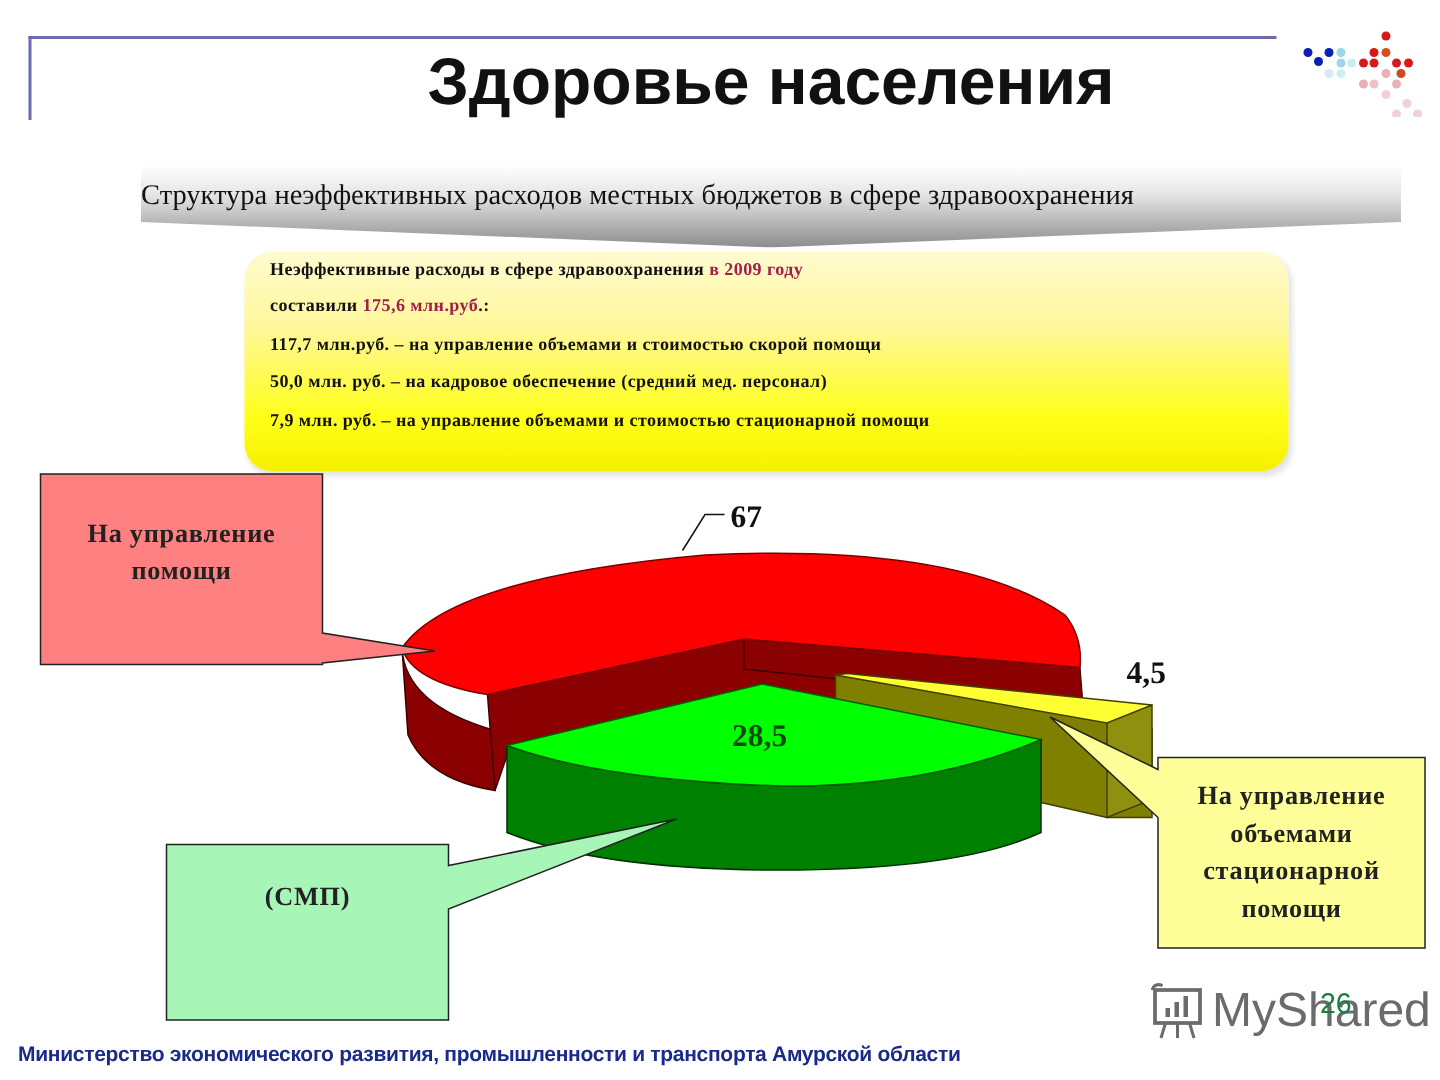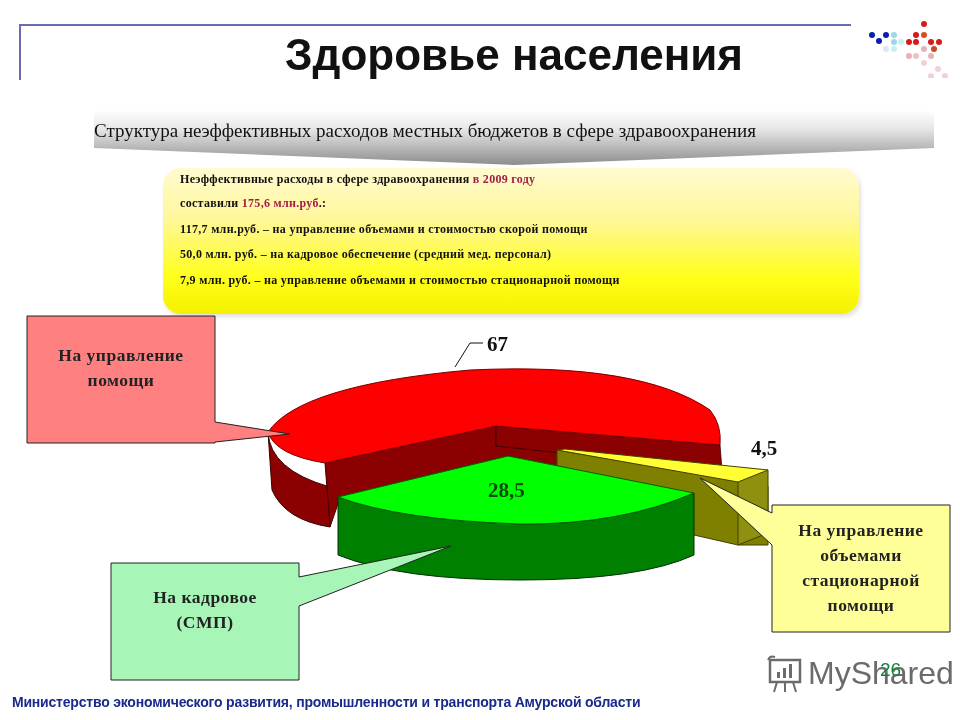--- a/index.html
+++ b/index.html
@@ -113,21 +113,20 @@
 
   <div class="value-label" style="left:487px; top:332px;">67</div>
   <div class="value-label" style="left:751px; top:436px;">4,5</div>
   <div class="value-label" style="left:488px; top:478px; color:#0a4a0a;">28,5</div>
 
   <div class="callout-text" style="left:27px; top:343px; width:188px;">
     <div>На управление</div>
     <div>помощи</div>
   </div>
   <div class="callout-text" style="left:111px; top:585px; width:188px;">
-    <div>На кадровое</div>
     <div>(СМП)</div>
   </div>
   <div class="callout-text" style="left:772px; top:518px; width:178px;">
     <div>На управление</div>
     <div>объемами</div>
     <div>стационарной</div>
     <div>помощи</div>
   </div>
 
   <svg class="watermark" viewBox="0 0 150 40">

